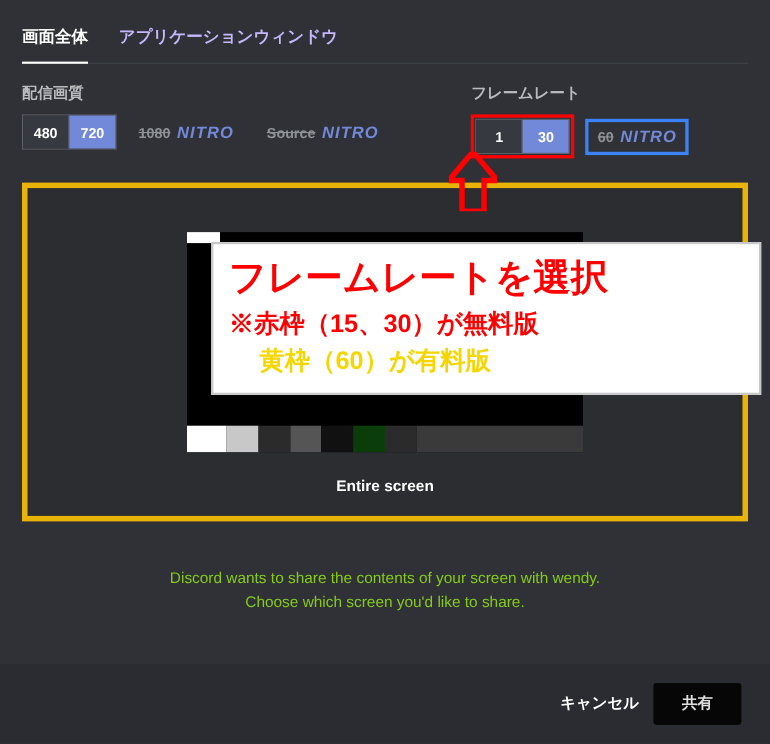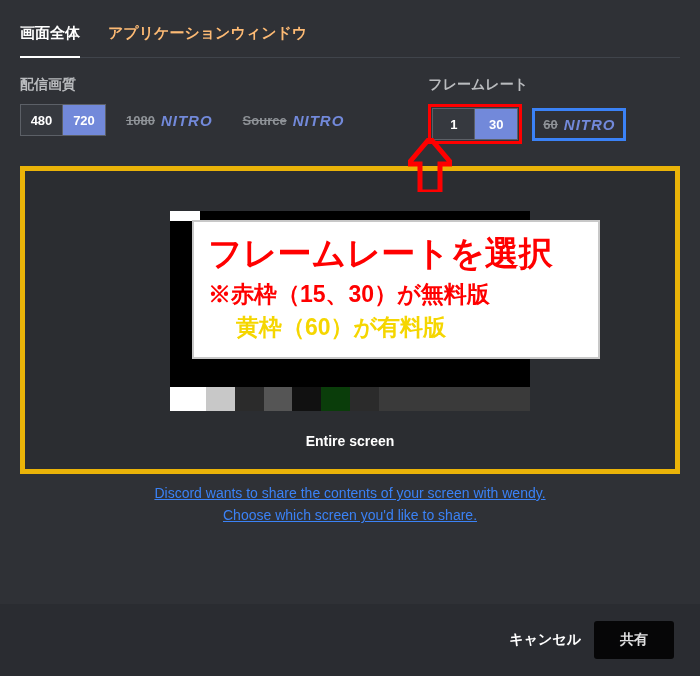--- a/index.html
+++ b/index.html
@@ -13,21 +13,21 @@
   }
   .content { padding: 18px 20px 0 20px; }
   .tabs {
     display: flex; gap: 28px;
     border-bottom: 1px solid #40444b;
     margin-bottom: 18px;
   }
   .tab {
     font-size: 15px; font-weight: 600;
     padding: 6px 0 14px 0;
-    color: #fdba74; cursor: pointer;
+    color: #c4b5fd; cursor: pointer;
     position: relative;
   }
   .tab.active { color: #ffffff; }
   .tab.active::after {
     content:""; position:absolute; left:0; right:0; bottom:-1px;
     height:2px; background:#fff;
   }
   .row { display:flex; gap: 40px; }
   .group { display:flex; flex-direction:column; }
   .group-label {
@@ -69,23 +69,22 @@
   .thumb-top { position:absolute; top:0; left:0; width:30px; height:10px; background:#fff; }
   .thumb-bot {
     position:absolute; bottom:0; left:0; right:0; height:24px;
     display:flex;
   }
   .tb { height:100%; }
   .preview-label {
     margin-top: 22px; font-size:14px; font-weight:700; color:#fff;
   }
   .info-text {
-    text-align:center; color:#3b82f6; font-size:14px; line-height:1.6;
-    margin-top: 8px;
-    text-decoration: underline;
+    text-align:center; color:#84cc16; font-size:14px; line-height:1.6;
+    margin-top: 40px;
   }
   .footer {
     position:absolute; left:0; right:0; bottom:0;
     background:#2a2c31; height:72px;
     display:flex; justify-content:flex-end; align-items:center;
     padding: 0 26px; gap: 13px;
   }
   .btn-cancel { color:#fff; font-size:14px; font-weight:600; cursor:pointer; }
   .btn-share {
     background:#000000; color:#fff; font-size:14px; font-weight:600;
@@ -93,21 +92,21 @@
   }
   
   .arrow {
     position:absolute; left:408px; top:138px;
     width:44px; height:54px;
   }
   .arrow svg { width:100%; height:100%; }
   
   .callout {
     position:absolute; left:192px; top:220px;
-    width:408px; background:#fff; border:2px solid #c8c8c8;
+    width:500px; background:#fff; border:2px solid #c8c8c8;
     padding: 10px 14px 14px 14px;
   }
   .callout .l1 { color:#ff0000; font-size:34px; font-weight:800; line-height:1.25; }
   .callout .l2 { color:#ff0000; font-size:23px; font-weight:800; margin-top:4px; }
   .callout .l3 { color:#f5d600; font-size:23px; font-weight:800; margin-top:2px; padding-left:28px; }
 </style>
 </head>
 <body>
 
 <div class="content">

